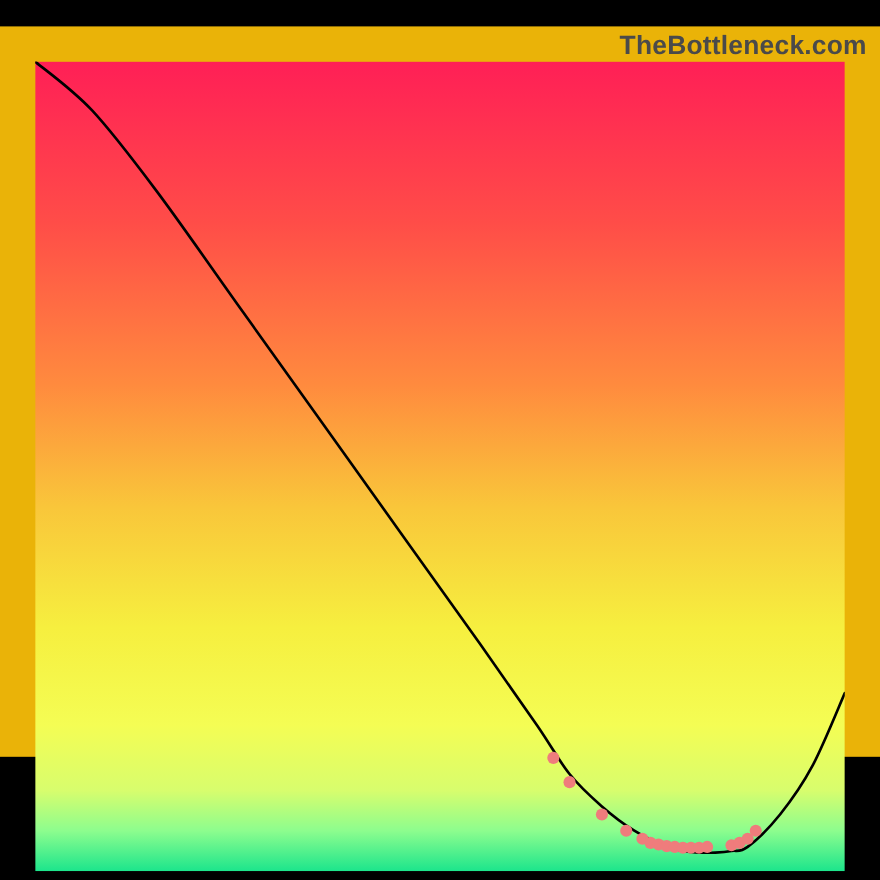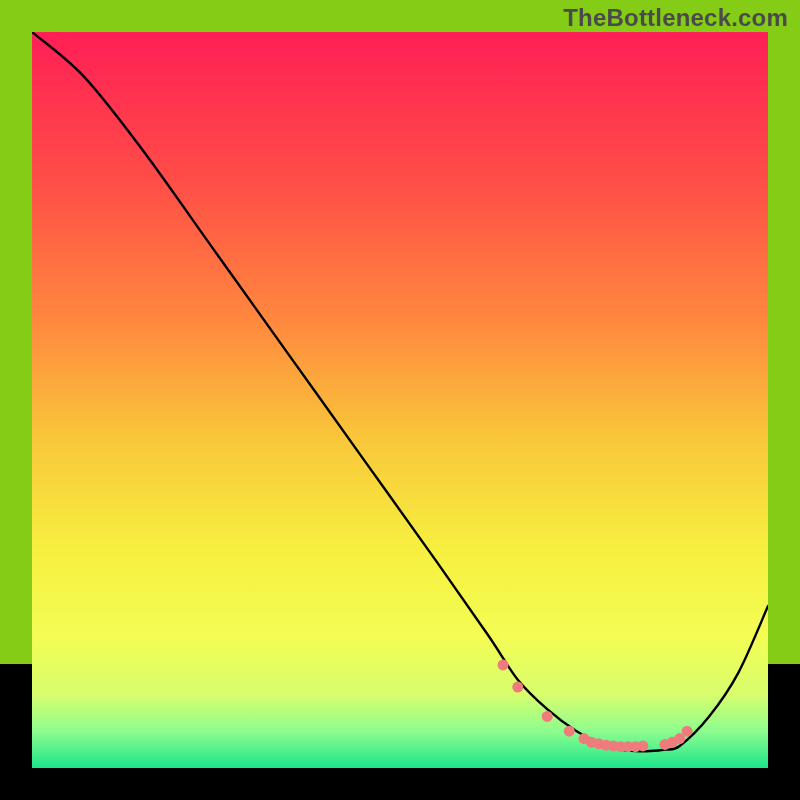--- a/index.html
+++ b/index.html
@@ -8,21 +8,22 @@
     width: 800px;
     height: 800px;
     background: #000;
     overflow: hidden;
     font-family: Arial, Helvetica, sans-serif;
   }
   .frame {
     position: relative;
     width: 800px;
     height: 664px;
-    background: #84cc16;
+    background: #eab308;
+    margin-top: 24px;
   }
   .watermark {
     position: absolute;
     top: 4px;
     right: 12px;
     font-size: 24px;
     font-weight: 600;
     color: #4a4a4a;
     letter-spacing: 0.2px;
     z-index: 5;

